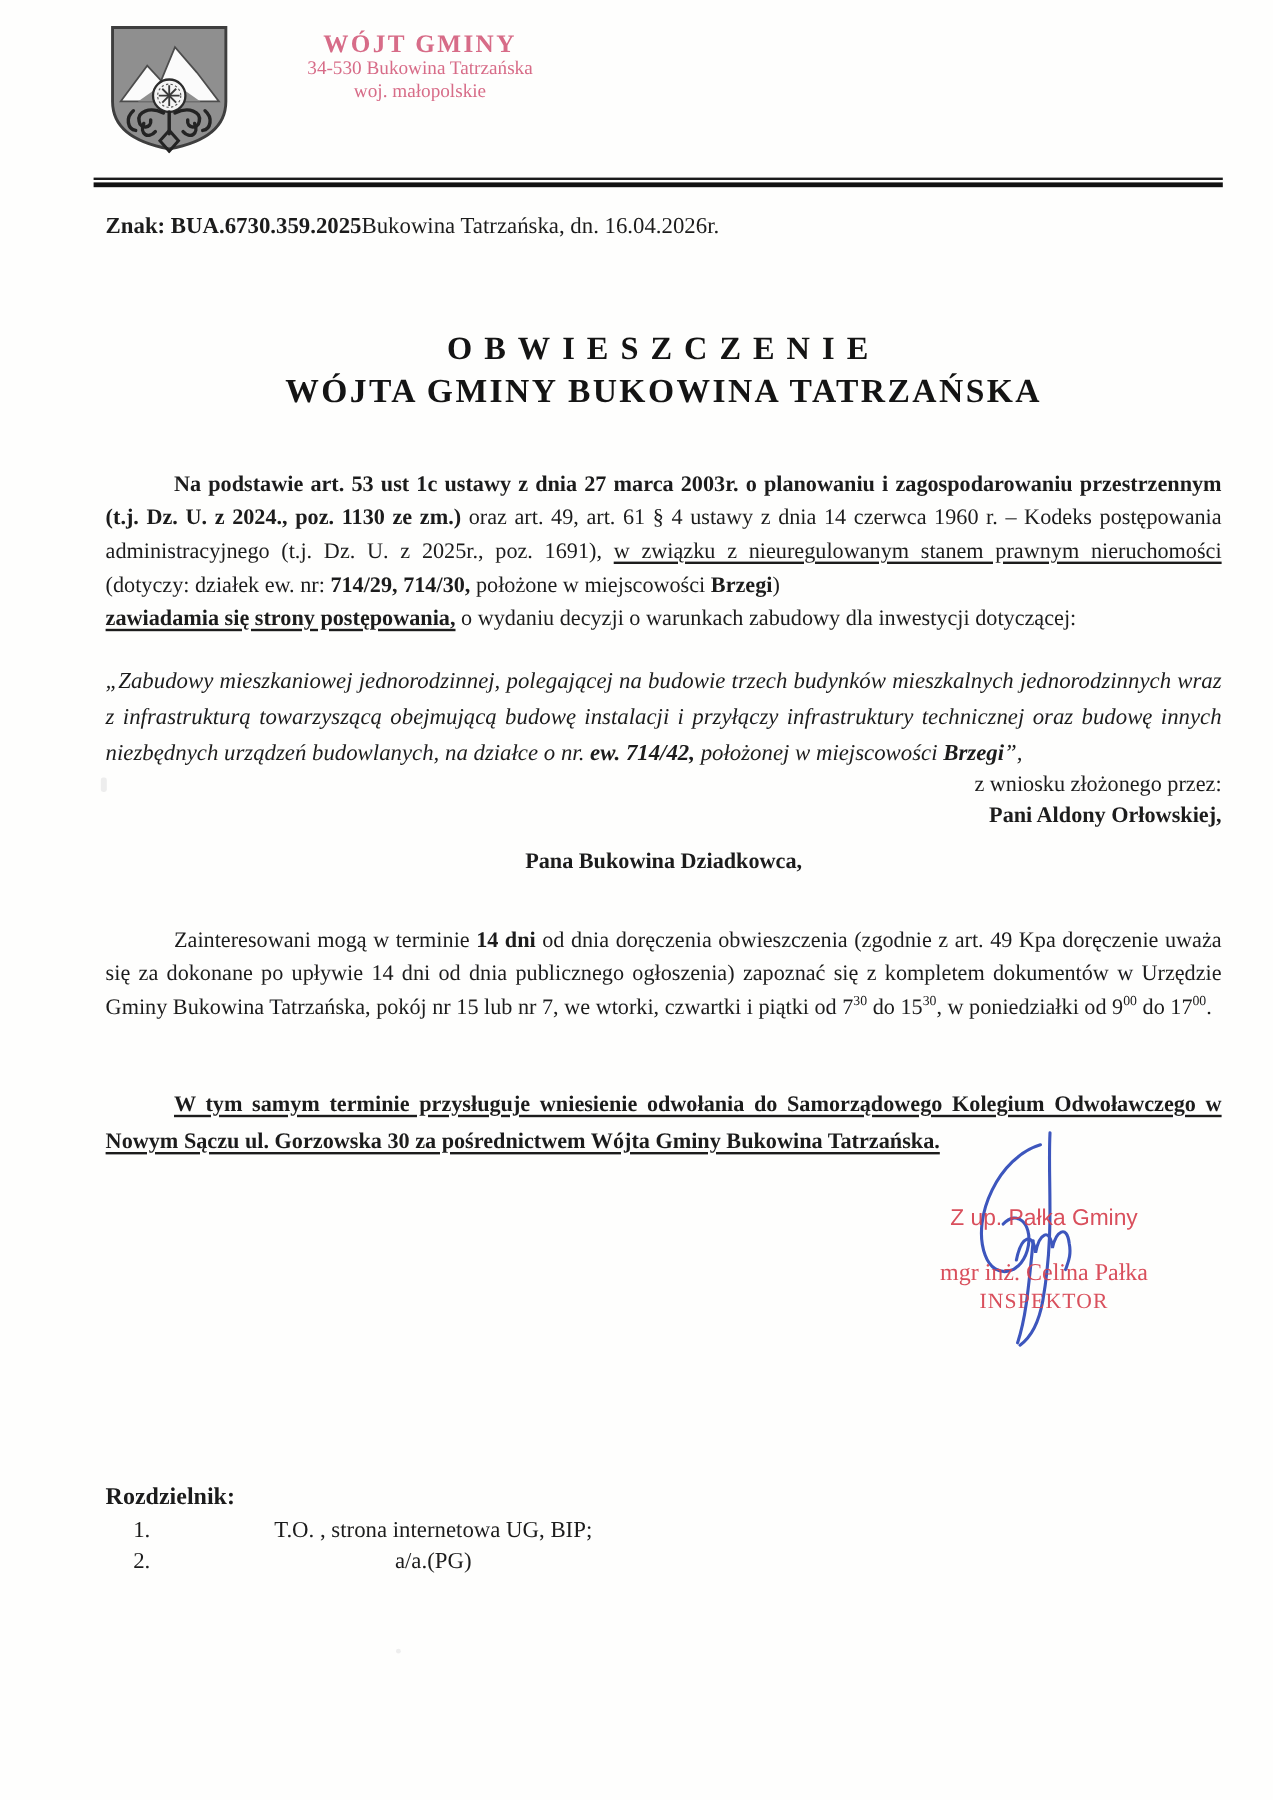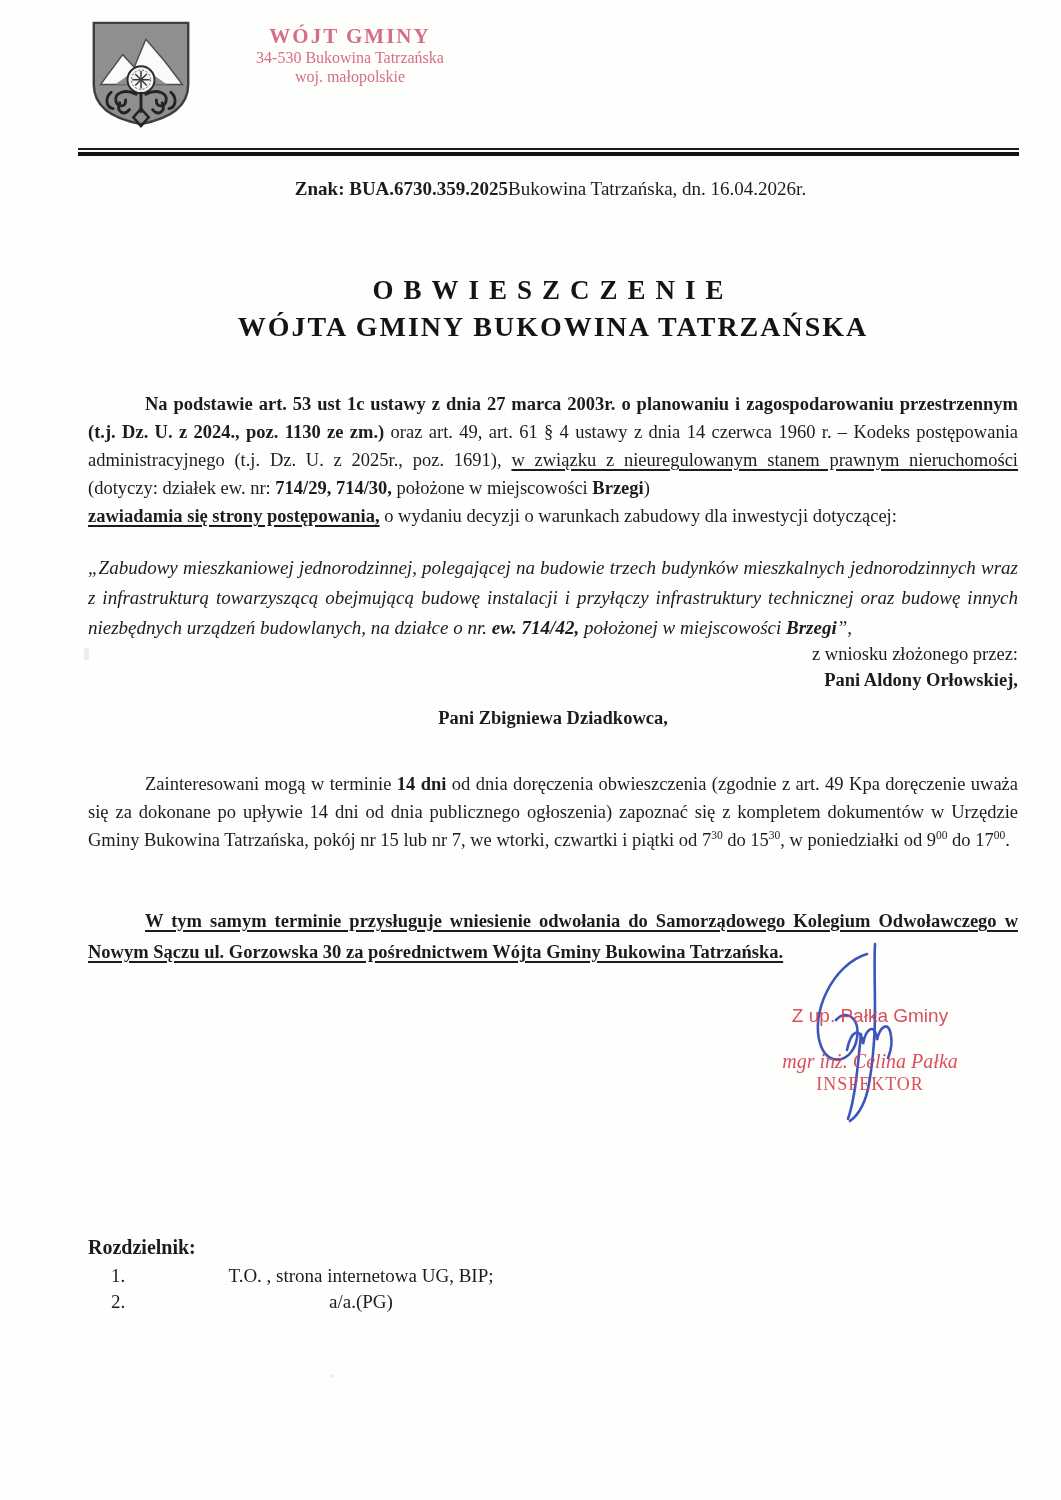--- a/index.html
+++ b/index.html
@@ -15,21 +15,21 @@
     position:absolute;left:240px;top:24px;width:220px;text-align:center;
     line-height:1.18;opacity:.88;filter:blur(.2px);
   }
   .stamp-top .l1{font-size:21px;letter-spacing:2px;font-weight:bold;}
   .stamp-top .l2,.stamp-top .l3{font-size:16px;}
   
   .rule{position:absolute;left:78px;top:148px;width:941px;}
   .rule .thin{height:2px;background:#1b1b1b;}
   .rule .thick{height:4px;background:#121212;margin-top:2px;}
   
-  .meta{position:absolute;left:88px;top:178px;width:925px;display:flex;justify-content:center;font-size:19px;}
+  .meta{position:absolute;left:88px;top:178px;width:925px;display:flex;justify-content:flex-start;font-size:19px;}
   .meta .znak{font-weight:bold;}
   
   .titleblock{position:absolute;left:88px;top:272px;width:930px;text-align:center;font-weight:bold;color:#141414;}
   .titleblock .t1{font-size:27px;letter-spacing:10px;line-height:36px;}
   .titleblock .t2{font-size:28px;letter-spacing:2px;line-height:38px;}
   
   .para{position:absolute;left:88px;width:930px;font-size:18.5px;line-height:28px;text-align:justify;}
   .indent{text-indent:57px;}
   .p1{top:390px;}
   .p2{top:502px;text-align:left;}
@@ -39,21 +39,21 @@
   .p3{top:770px;}
   .p4{top:906px;line-height:31px;}
   .b{font-weight:bold;}
   .i{font-style:italic;}
   .u{text-decoration:underline;text-underline-offset:3px;text-decoration-thickness:1.5px;}
   sup{font-size:.62em;line-height:0;}
   .center-bold{font-weight:bold;}
   
   .sigstamp{position:absolute;left:775px;top:1005px;width:190px;text-align:center;opacity:.92;}
   .sigstamp .s1{font-family:"Liberation Sans", sans-serif;font-size:19px;line-height:22px;}
-  .sigstamp .s2{font-style:italic;font-size:20px;margin-top:22px;line-height:24px;}
+  .sigstamp .s2{font-size:20px;margin-top:22px;line-height:24px;}
   .sigstamp .s3{font-size:18px;letter-spacing:1px;line-height:22px;}
   .sig-svg{position:absolute;left:795px;top:938px;width:112px;height:186px;}
   
   .footer{position:absolute;left:88px;top:1236px;width:500px;font-size:19px;}
   .footer .head{font-weight:bold;font-size:20px;}
   .footer ol{margin:4px 0 0 0;padding-left:42px;}
   .footer li{padding-left:4px;line-height:26px;text-align:center;}
   
   .speck1{position:absolute;left:84px;top:648px;width:5px;height:12px;background:#ededed;border-radius:2px;}
   .speck2{position:absolute;left:330px;top:1374px;width:4px;height:4px;background:#eeeeee;border-radius:50%;}
@@ -112,21 +112,21 @@
 
   <div class="para p1 indent"><span class="b">Na podstawie art. 53 ust 1c ustawy z dnia 27 marca 2003r. o planowaniu i zagospodarowaniu przestrzennym (t.j. Dz. U. z 2024., poz. 1130 ze zm.) </span><span>oraz art. 49, art. 61 § 4 ustawy z dnia 14 czerwca 1960 r. – Kodeks postępowania administracyjnego (t.j. Dz. U. z 2025r., poz. 1691), </span><span class="u">w związku z nieuregulowanym stanem prawnym nieruchomości </span><span>(dotyczy: działek ew. nr: </span><span class="b">714/29, 714/30,</span><span> położone w miejscowości </span><span class="b">Brzegi</span><span>)</span></div>
   <div class="para p2"><span class="b u">zawiadamia się strony postępowania,</span><span> o wydaniu decyzji o warunkach zabudowy dla inwestycji dotyczącej:</span></div>
   <div class="para quote"><span class="i">„Zabudowy mieszkaniowej jednorodzinnej, polegającej na budowie trzech budynków mieszkalnych jednorodzinnych wraz z infrastrukturą towarzyszącą obejmującą budowę instalacji i przyłączy infrastruktury technicznej oraz budowę innych niezbędnych urządzeń budowlanych, na działce o nr. </span><span class="b i">ew. 714/42,</span><span class="i"> położonej w miejscowości </span><span class="b i">Brzegi</span><span class="i">”,</span></div>
 
   <div class="para centerA">
     <div>z wniosku złożonego przez:</div>
     <div class="center-bold">Pani Aldony Orłowskiej,</div>
   </div>
   <div class="para centerB">
-    <div class="center-bold">Pani Zbigniewa Dziadkowca,</div>
+    <div class="center-bold">Pana Bukowina Dziadkowca,</div>
   </div>
 
   <div class="para p3 indent"><span>Zainteresowani mogą w terminie </span><span class="b">14 dni</span><span> od dnia doręczenia obwieszczenia (zgodnie z art. 49 Kpa doręczenie uważa się za dokonane po upływie 14 dni od dnia publicznego ogłoszenia) zapoznać się z kompletem dokumentów w Urzędzie Gminy Bukowina Tatrzańska, pokój nr 15 lub nr 7, we wtorki, czwartki i piątki od 7</span><sup>30</sup><span> do 15</span><sup>30</sup><span>, w poniedziałki od 9</span><sup>00</sup><span> do 17</span><sup>00</sup><span>.</span></div>
   <div class="para p4 indent"><span class="b u">W tym samym terminie przysługuje wniesienie odwołania do Samorządowego Kolegium Odwoławczego w Nowym Sączu ul. Gorzowska 30 za pośrednictwem Wójta Gminy Bukowina Tatrzańska.</span></div>
 
   <svg class="sig-svg" viewBox="0 0 112 186" xmlns="http://www.w3.org/2000/svg">
     <g fill="none" stroke="#3d56bd" stroke-width="2.6" stroke-linecap="round">
       <path d="M72,16 C38,26 14,76 26,108 C34,130 58,124 62,100 C65,81 52,70 41,82"></path>
       <path d="M80,6 C78,48 84,88 74,146 C70,168 62,178 55,183"></path>
       <path d="M52,112 C56,92 66,88 68,106 C71,90 80,84 82,102 C85,88 94,82 96,98 C98,108 95,114 93,120"></path>

